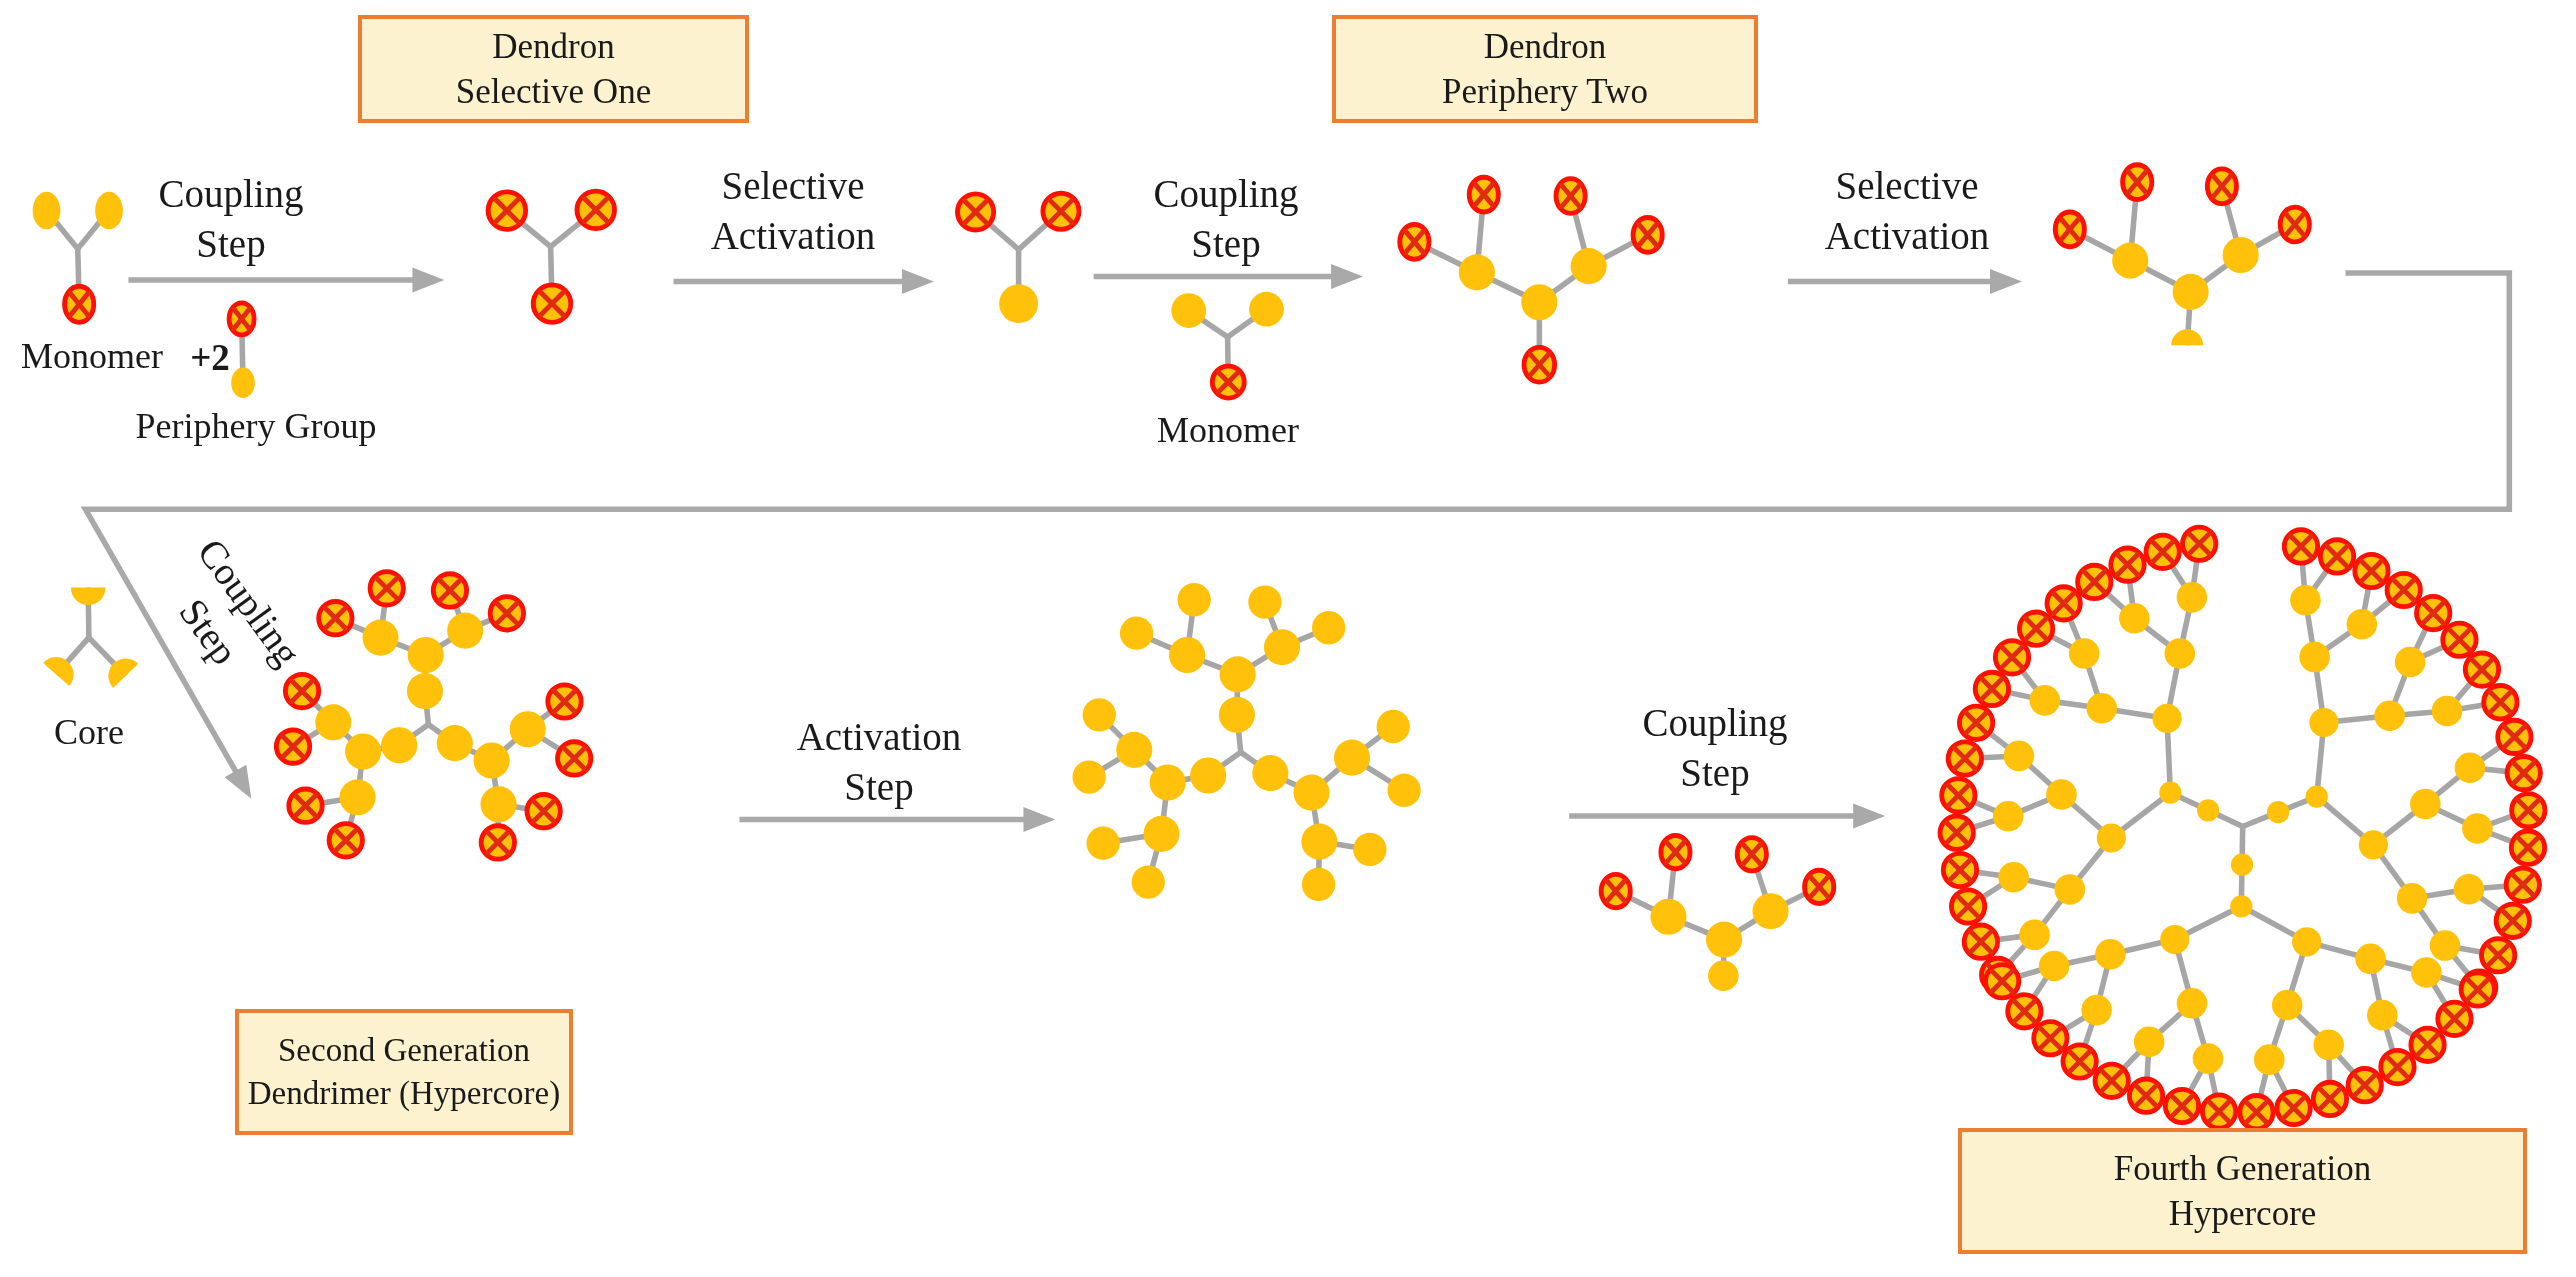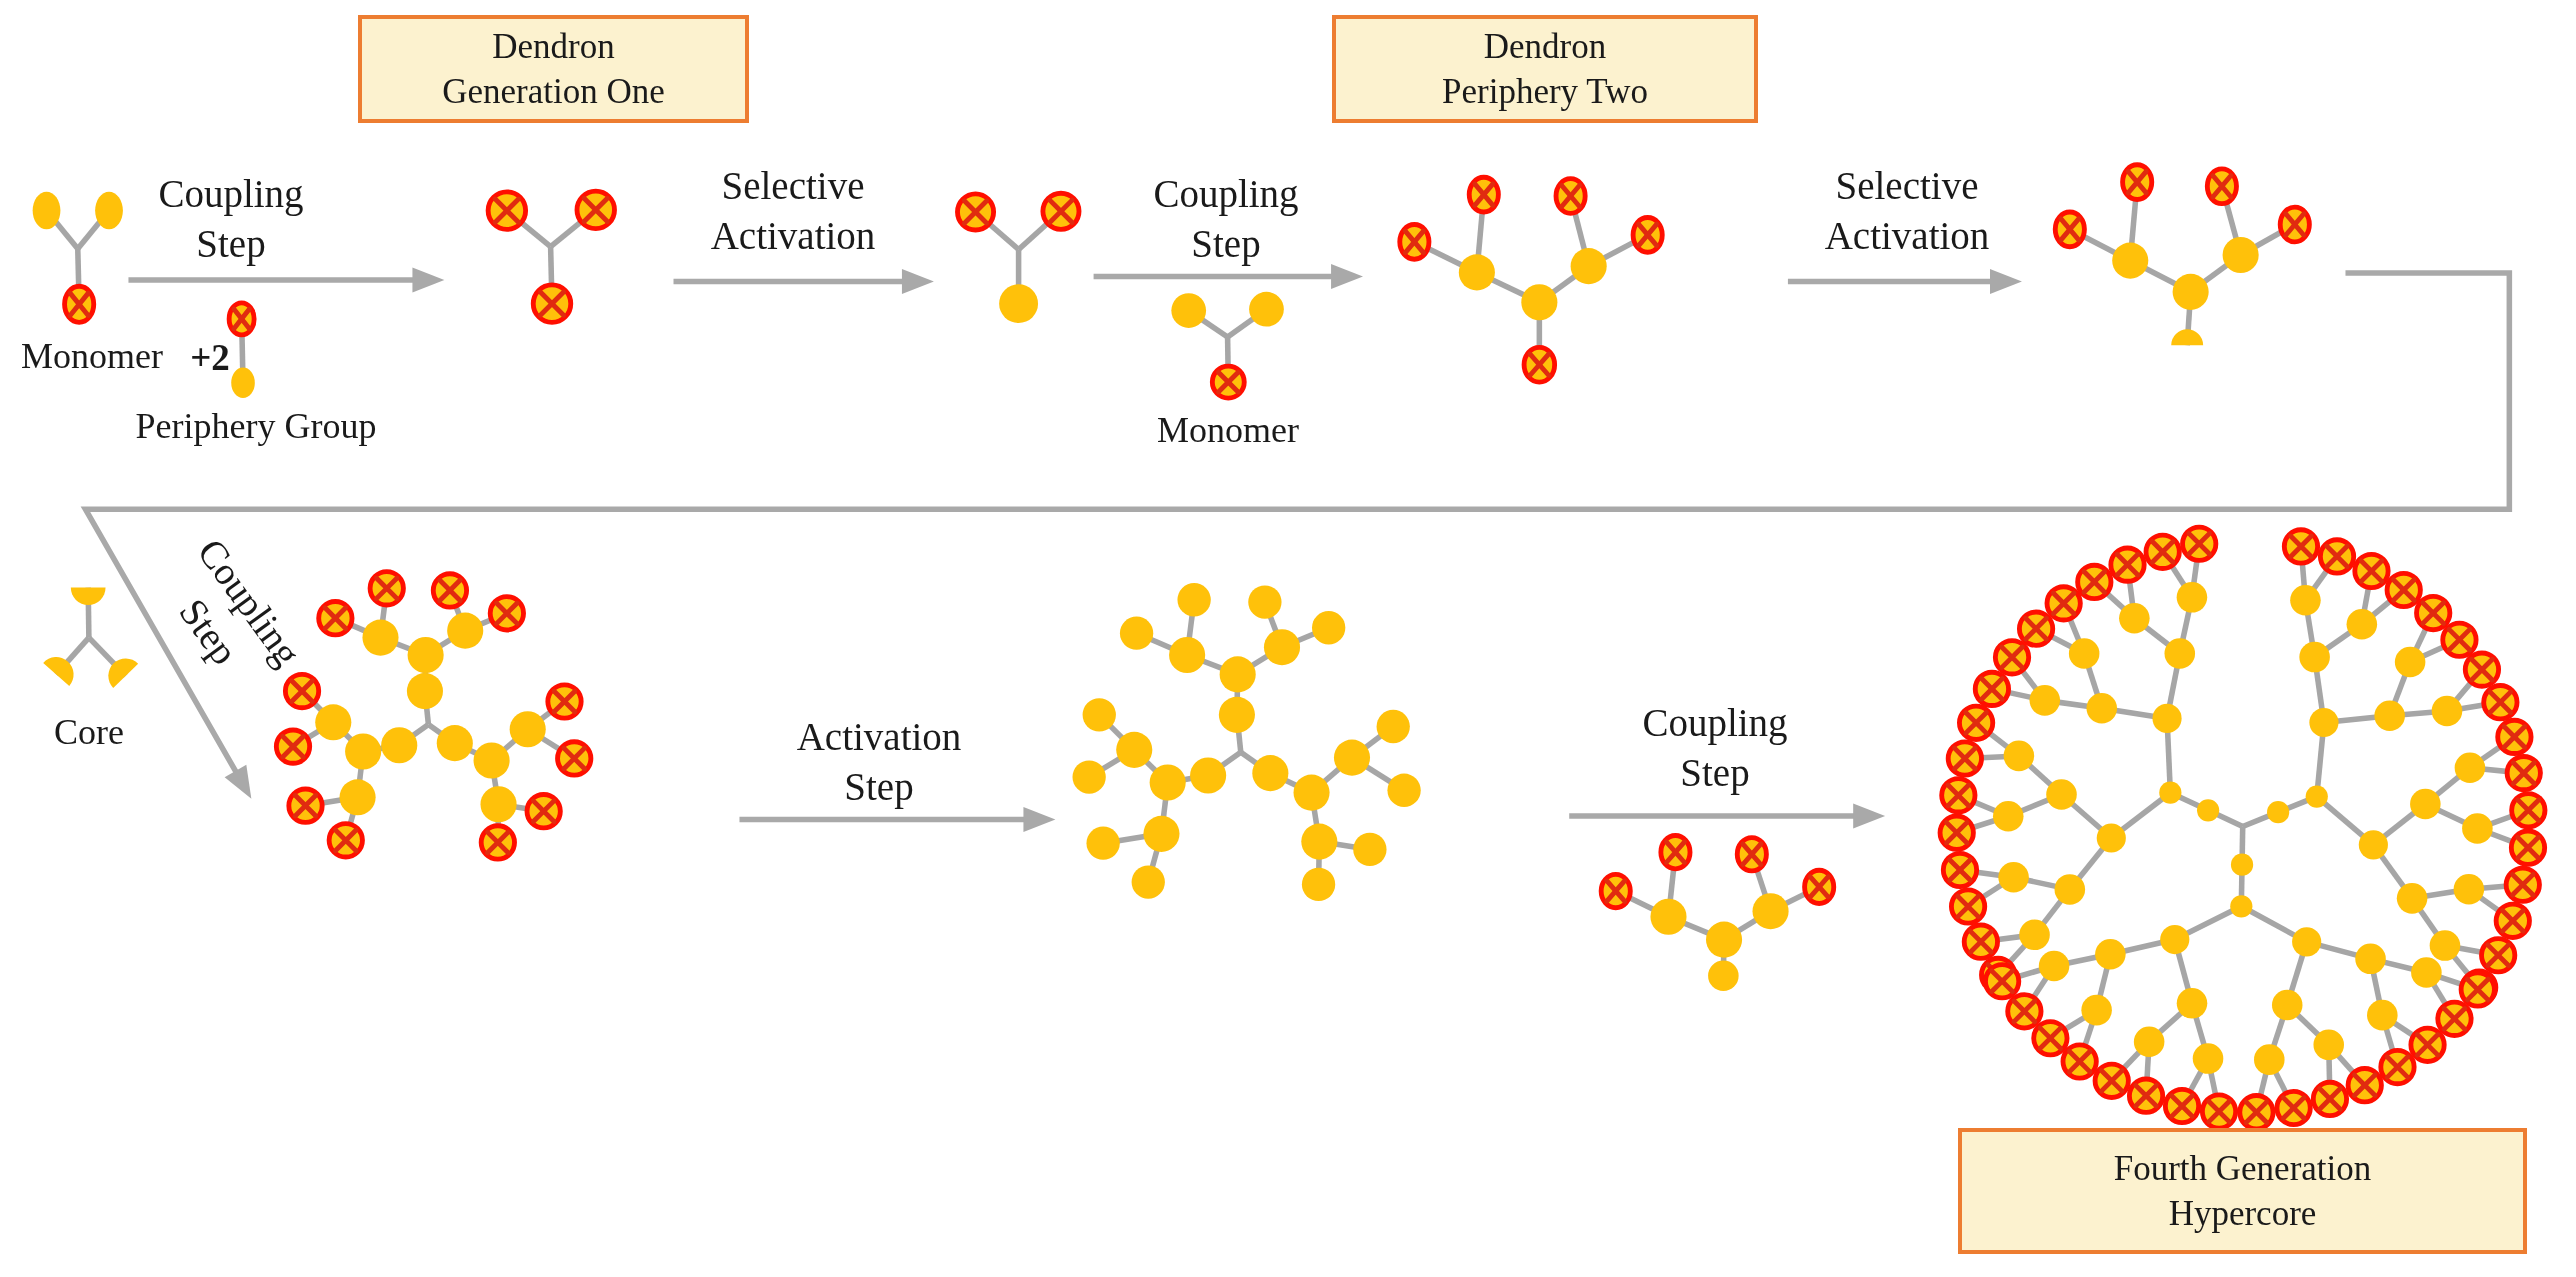--- a/index.html
+++ b/index.html
@@ -600,25 +600,29 @@
         <line x1="2900.668222449598" y1="1441.323079612901" x2="2930.4282224495983" y2="1471.0830796129012" stroke="#e02b10" stroke-width="7" stroke-linecap="round"></line>
         <line x1="2900.668222449598" y1="1471.0830796129012" x2="2930.4282224495983" y2="1441.323079612901" stroke="#e02b10" stroke-width="7" stroke-linecap="round"></line>
         <ellipse cx="2883.4919266586703" cy="1412.8814822036136" rx="24" ry="24" fill="#ffc10a" stroke="#ff0f00" stroke-width="7"></ellipse>
         <line x1="2868.61192665867" y1="1398.0014822036135" x2="2898.3719266586704" y2="1427.7614822036137" stroke="#e02b10" stroke-width="7" stroke-linecap="round"></line>
         <line x1="2868.61192665867" y1="1427.7614822036137" x2="2898.3719266586704" y2="1398.0014822036135" stroke="#e02b10" stroke-width="7" stroke-linecap="round"></line>
       </g>
     </svg>
 
   <div class="label-box" style="left:358px;top:15.3px;width:391px;height:108px;">
     <div>Dendron</div>
-    <div>Generation One</div>
+    <div>Selective One</div>
   </div>
   <div class="label-box" style="left:1332px;top:15.3px;width:426px;height:108px;">
     <div>Dendron</div>
     <div>Periphery Two</div>
+  </div>
+  <div class="label-box small-text" style="left:235px;top:1009px;width:338px;height:126px;">
+    <div>Second Generation</div>
+    <div>Dendrimer (Hypercore)</div>
   </div>
   <div class="label-box" style="left:1958px;top:1128px;width:569px;height:126px;">
     <div>Fourth Generation</div>
     <div>Hypercore</div>
   </div>
 
   <div class="step-label" style="left:231px;top:219px;">
     <div>Coupling</div>
     <div>Step</div>
   </div>

